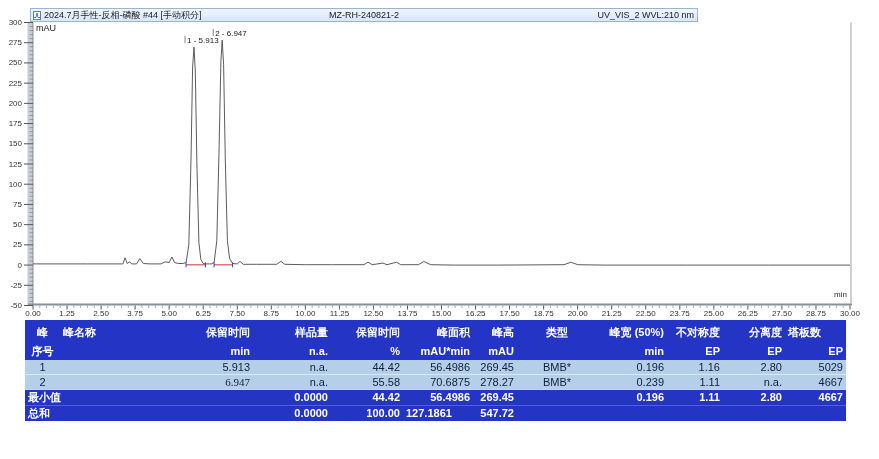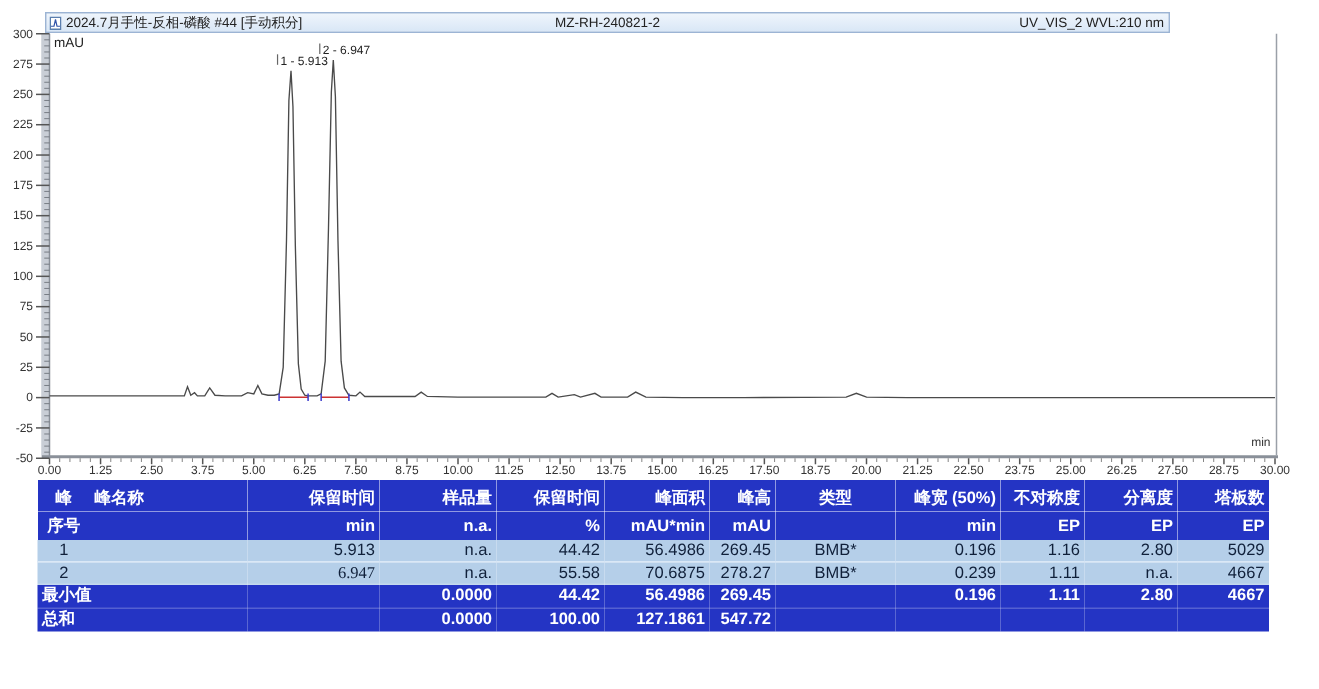--- a/index.html
+++ b/index.html
@@ -1,19 +1,19 @@
 <!DOCTYPE html>
 <html style="--header-blue: #2434c4; --row-blue: #b5cfe9; --panel-border: #9cb4d4; --titlebar-bg1: #eff5fc; --titlebar-bg2: #d9e7f6; --trace-grey: #4a4a4a; --baseline-red: #cc3333; --marker-blue: #3a3acc;"><head>
 <meta charset="utf-8">
 <style>
   html,body{margin:0;padding:0;background:#fff;}
   .screen{position:relative;width:879px;height:459px;background:#ffffff;overflow:hidden;
           font-family:"Liberation Sans",sans-serif;}
   
-  .titlebar{position:absolute;left:30px;top:8px;width:750px;height:14px;box-sizing:border-box;
+  .titlebar{position:absolute;left:30px;top:8px;width:668px;height:14px;box-sizing:border-box;
             background:linear-gradient(var(--titlebar-bg1,#eff5fc),var(--titlebar-bg2,#d9e7f6));
             border:1px solid var(--panel-border,#9cb4d4);
             display:flex;align-items:center;font-size:9px;color:#222;white-space:nowrap;}
   .tb-icon{display:inline-flex;margin:0 3px 0 2px;}
   .tb-center{position:absolute;left:50%;transform:translateX(-50%);}
   .tb-right{margin-left:auto;margin-right:3px;}
   
   svg .tick{font-size:8px;fill:#333;font-family:"Liberation Sans",sans-serif;}
   svg .peaklabel{font-size:8px;fill:#222;font-family:"Liberation Sans",sans-serif;}
   svg .axis-unit{font-size:9px;fill:#222;font-family:"Liberation Sans",sans-serif;}
@@ -325,21 +325,21 @@
           <th style="text-align: left;">峰名称</th>
           <th style="text-align: right;">保留时间</th>
           <th style="text-align: right;">样品量</th>
           <th style="text-align: right;">保留时间</th>
           <th style="text-align: right;">峰面积</th>
           <th style="text-align: right;">峰高</th>
           <th style="text-align: center;">类型</th>
           <th style="text-align: right;">峰宽 (50%)</th>
           <th style="text-align: right; margin-top: 18px;">不对称度</th>
           <th style="text-align: right;">分离度</th>
-          <th style="text-align: right;">塔板数</th>
+          <th style="text-align: left;">塔板数</th>
         </tr>
         <tr>
           <th style="text-align: center;">序号</th>
           <th style="text-align: left;"></th>
           <th style="text-align: right;">min</th>
           <th style="text-align: right;">n.a.</th>
           <th style="text-align: right;">%</th>
           <th style="text-align: right;">mAU*min</th>
           <th style="text-align: right;">mAU</th>
           <th style="text-align: center;"></th>
@@ -389,21 +389,21 @@
           <td style="text-align: right;">0.196</td>
           <td style="text-align: right;">1.11</td>
           <td style="text-align: right;">2.80</td>
           <td style="text-align: right;">4667</td>
         </tr>
         <tr class="summary-row">
           <td colspan="2" style="text-align: left;">总和</td>
           <td style="text-align: right;"></td>
           <td style="text-align: right;">0.0000</td>
           <td style="text-align: right;">100.00</td>
-          <td style="text-align: right;">127.1861</td>
+          <td style="text-align: left;">127.1861</td>
           <td style="text-align: right;">547.72</td>
           <td style="text-align: center;"></td>
           <td style="text-align: right;"></td>
           <td style="text-align: right;"></td>
           <td style="text-align: right;"></td>
           <td style="text-align: right;"></td>
         </tr>
       </tbody>
     </table>
 

